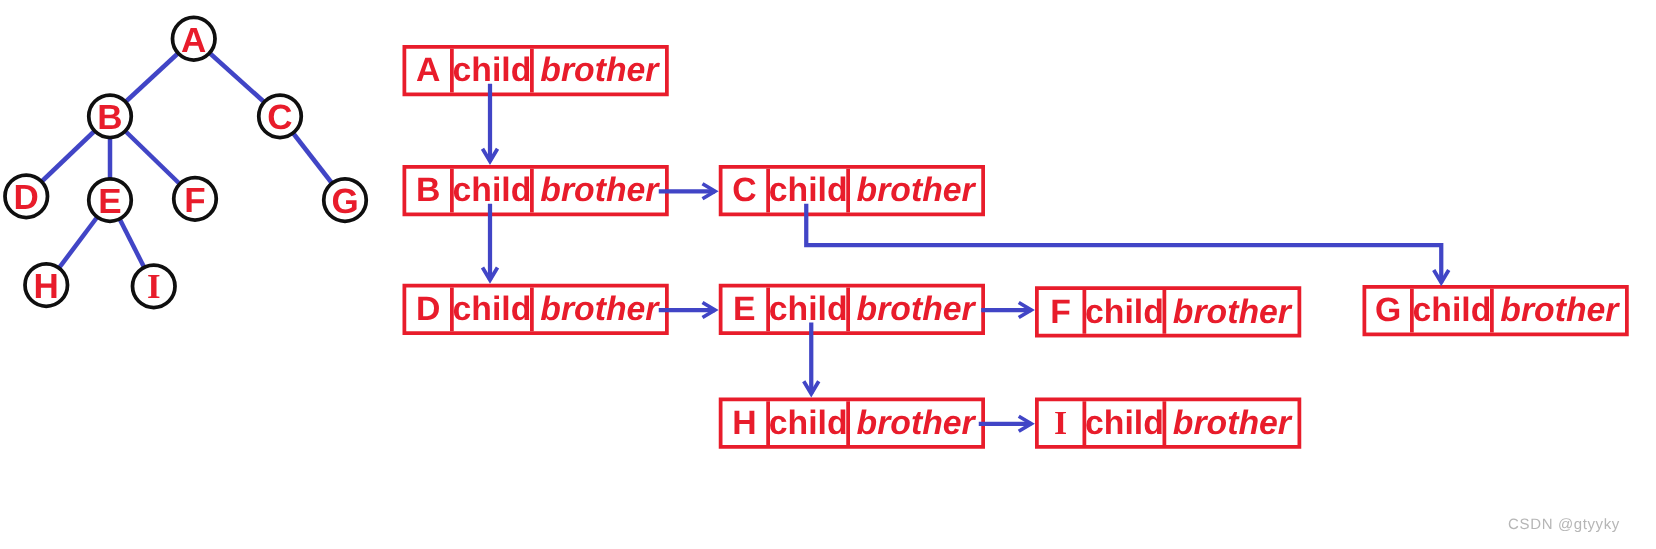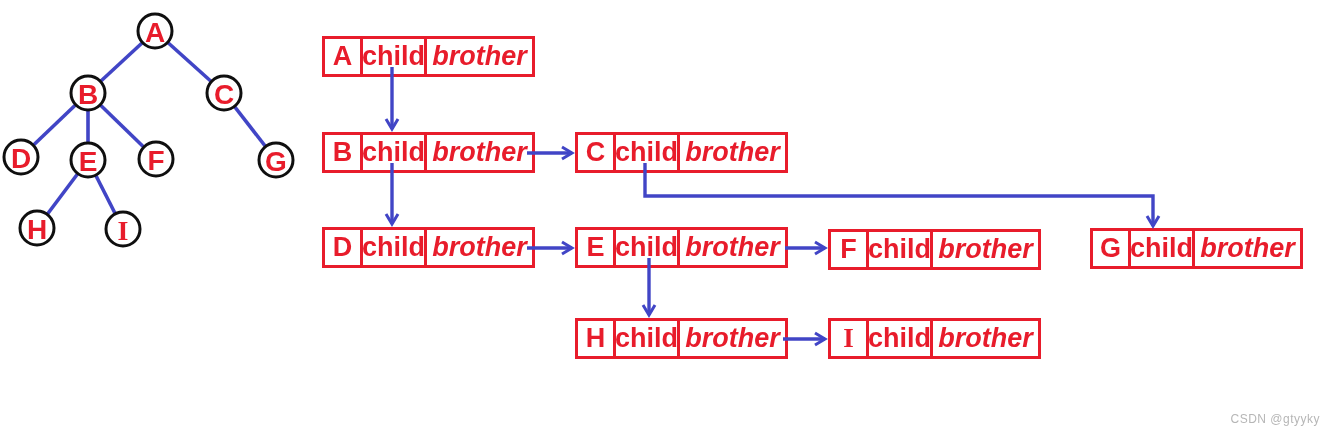--- a/index.html
+++ b/index.html
@@ -15,21 +15,21 @@
     position:absolute; display:flex; width:213px; height:41px;
     border:3px solid var(--red); background:#ffffff;
     color:var(--red); font-weight:bold; font-size:27px; line-height:1;
   }
   .cell { display:flex; align-items:center; justify-content:center; height:100%; white-space:nowrap; overflow:visible; }
   .cell-data    { width:35px; }
   .cell-child   { width:64px; border-left:3px solid var(--red); }
   .cell-brother { flex:1;     border-left:3px solid var(--red);font-style:italic; }
   .serif-cap { font-family:"Liberation Serif", serif; }
   .watermark {
-    position:absolute; top:412px; right:5px; z-index:3;
+    position:absolute; top:412px; right:29px; z-index:3;
     color:var(--wm); font-size:12px; letter-spacing:0.5px;
     font-family:"Liberation Sans", sans-serif;
   }
   text { font-family:"Liberation Sans", sans-serif; font-weight:bold; }
   text.serif-cap { font-family:"Liberation Serif", serif; }
 </style>
 </head>
 <body>
 
 <div class="stage" id="stage" style="--red: #e81c2b; --blue: #4145c6; --wm: #b6b6b6;">

